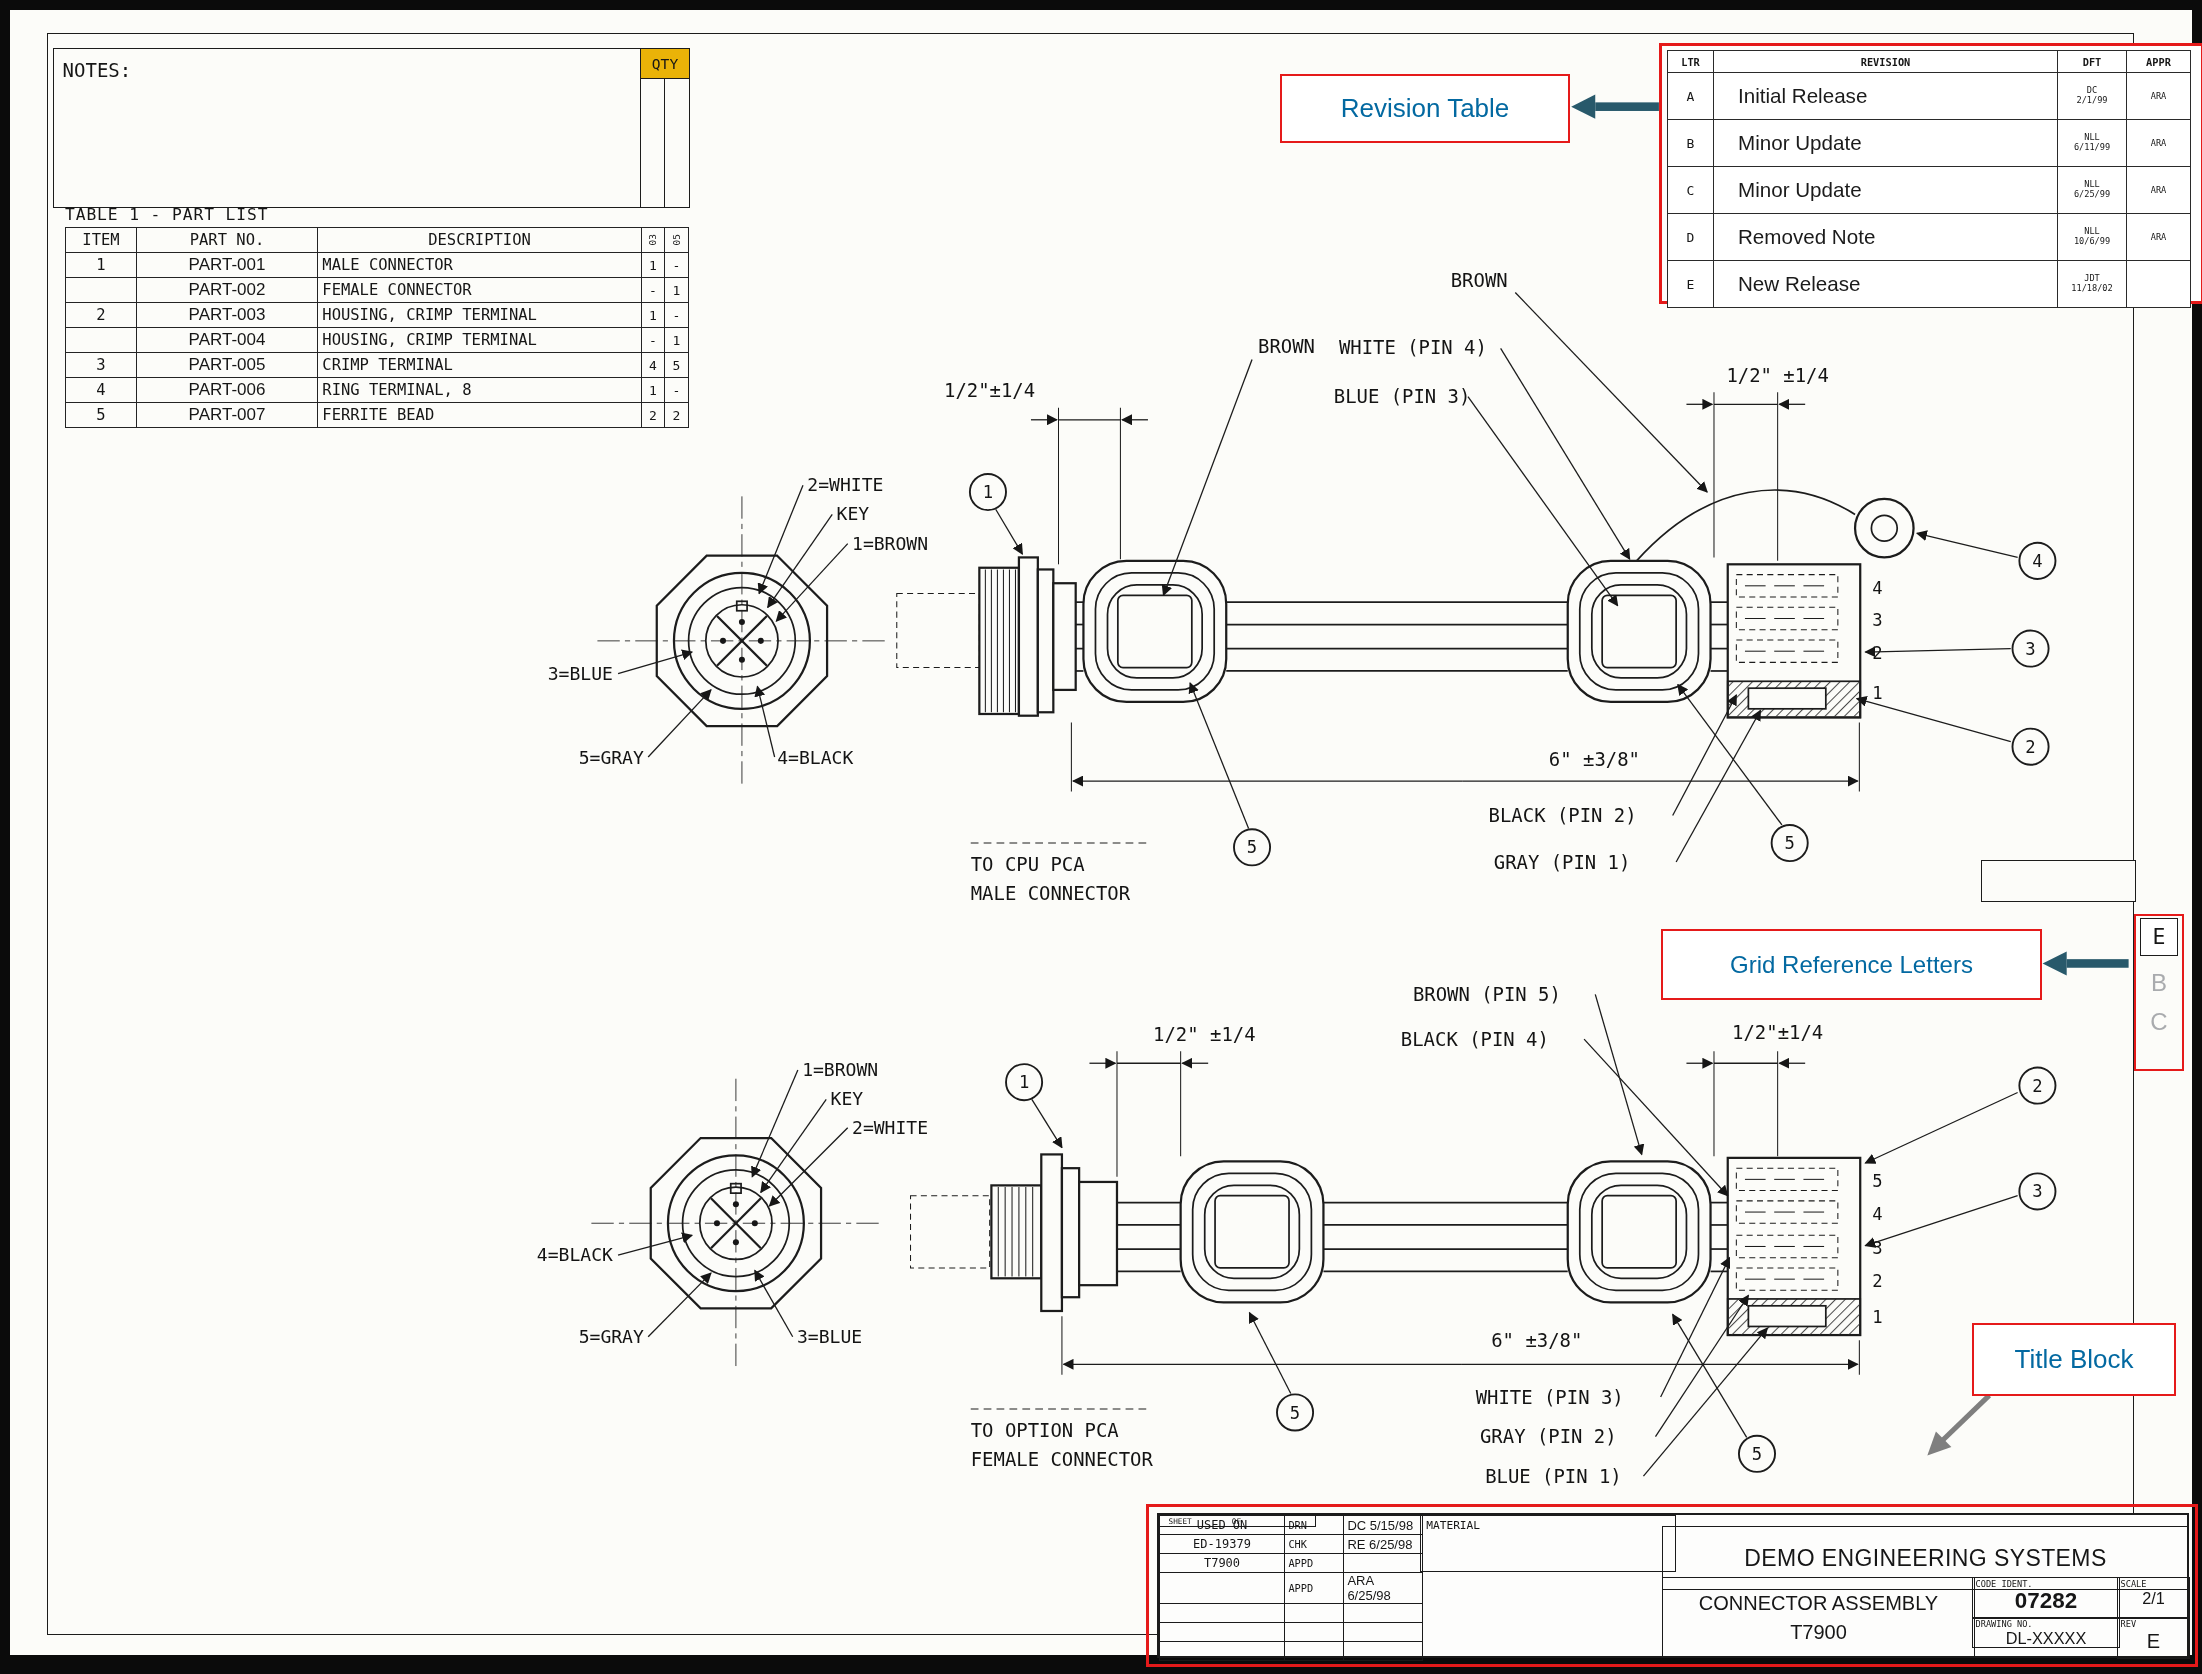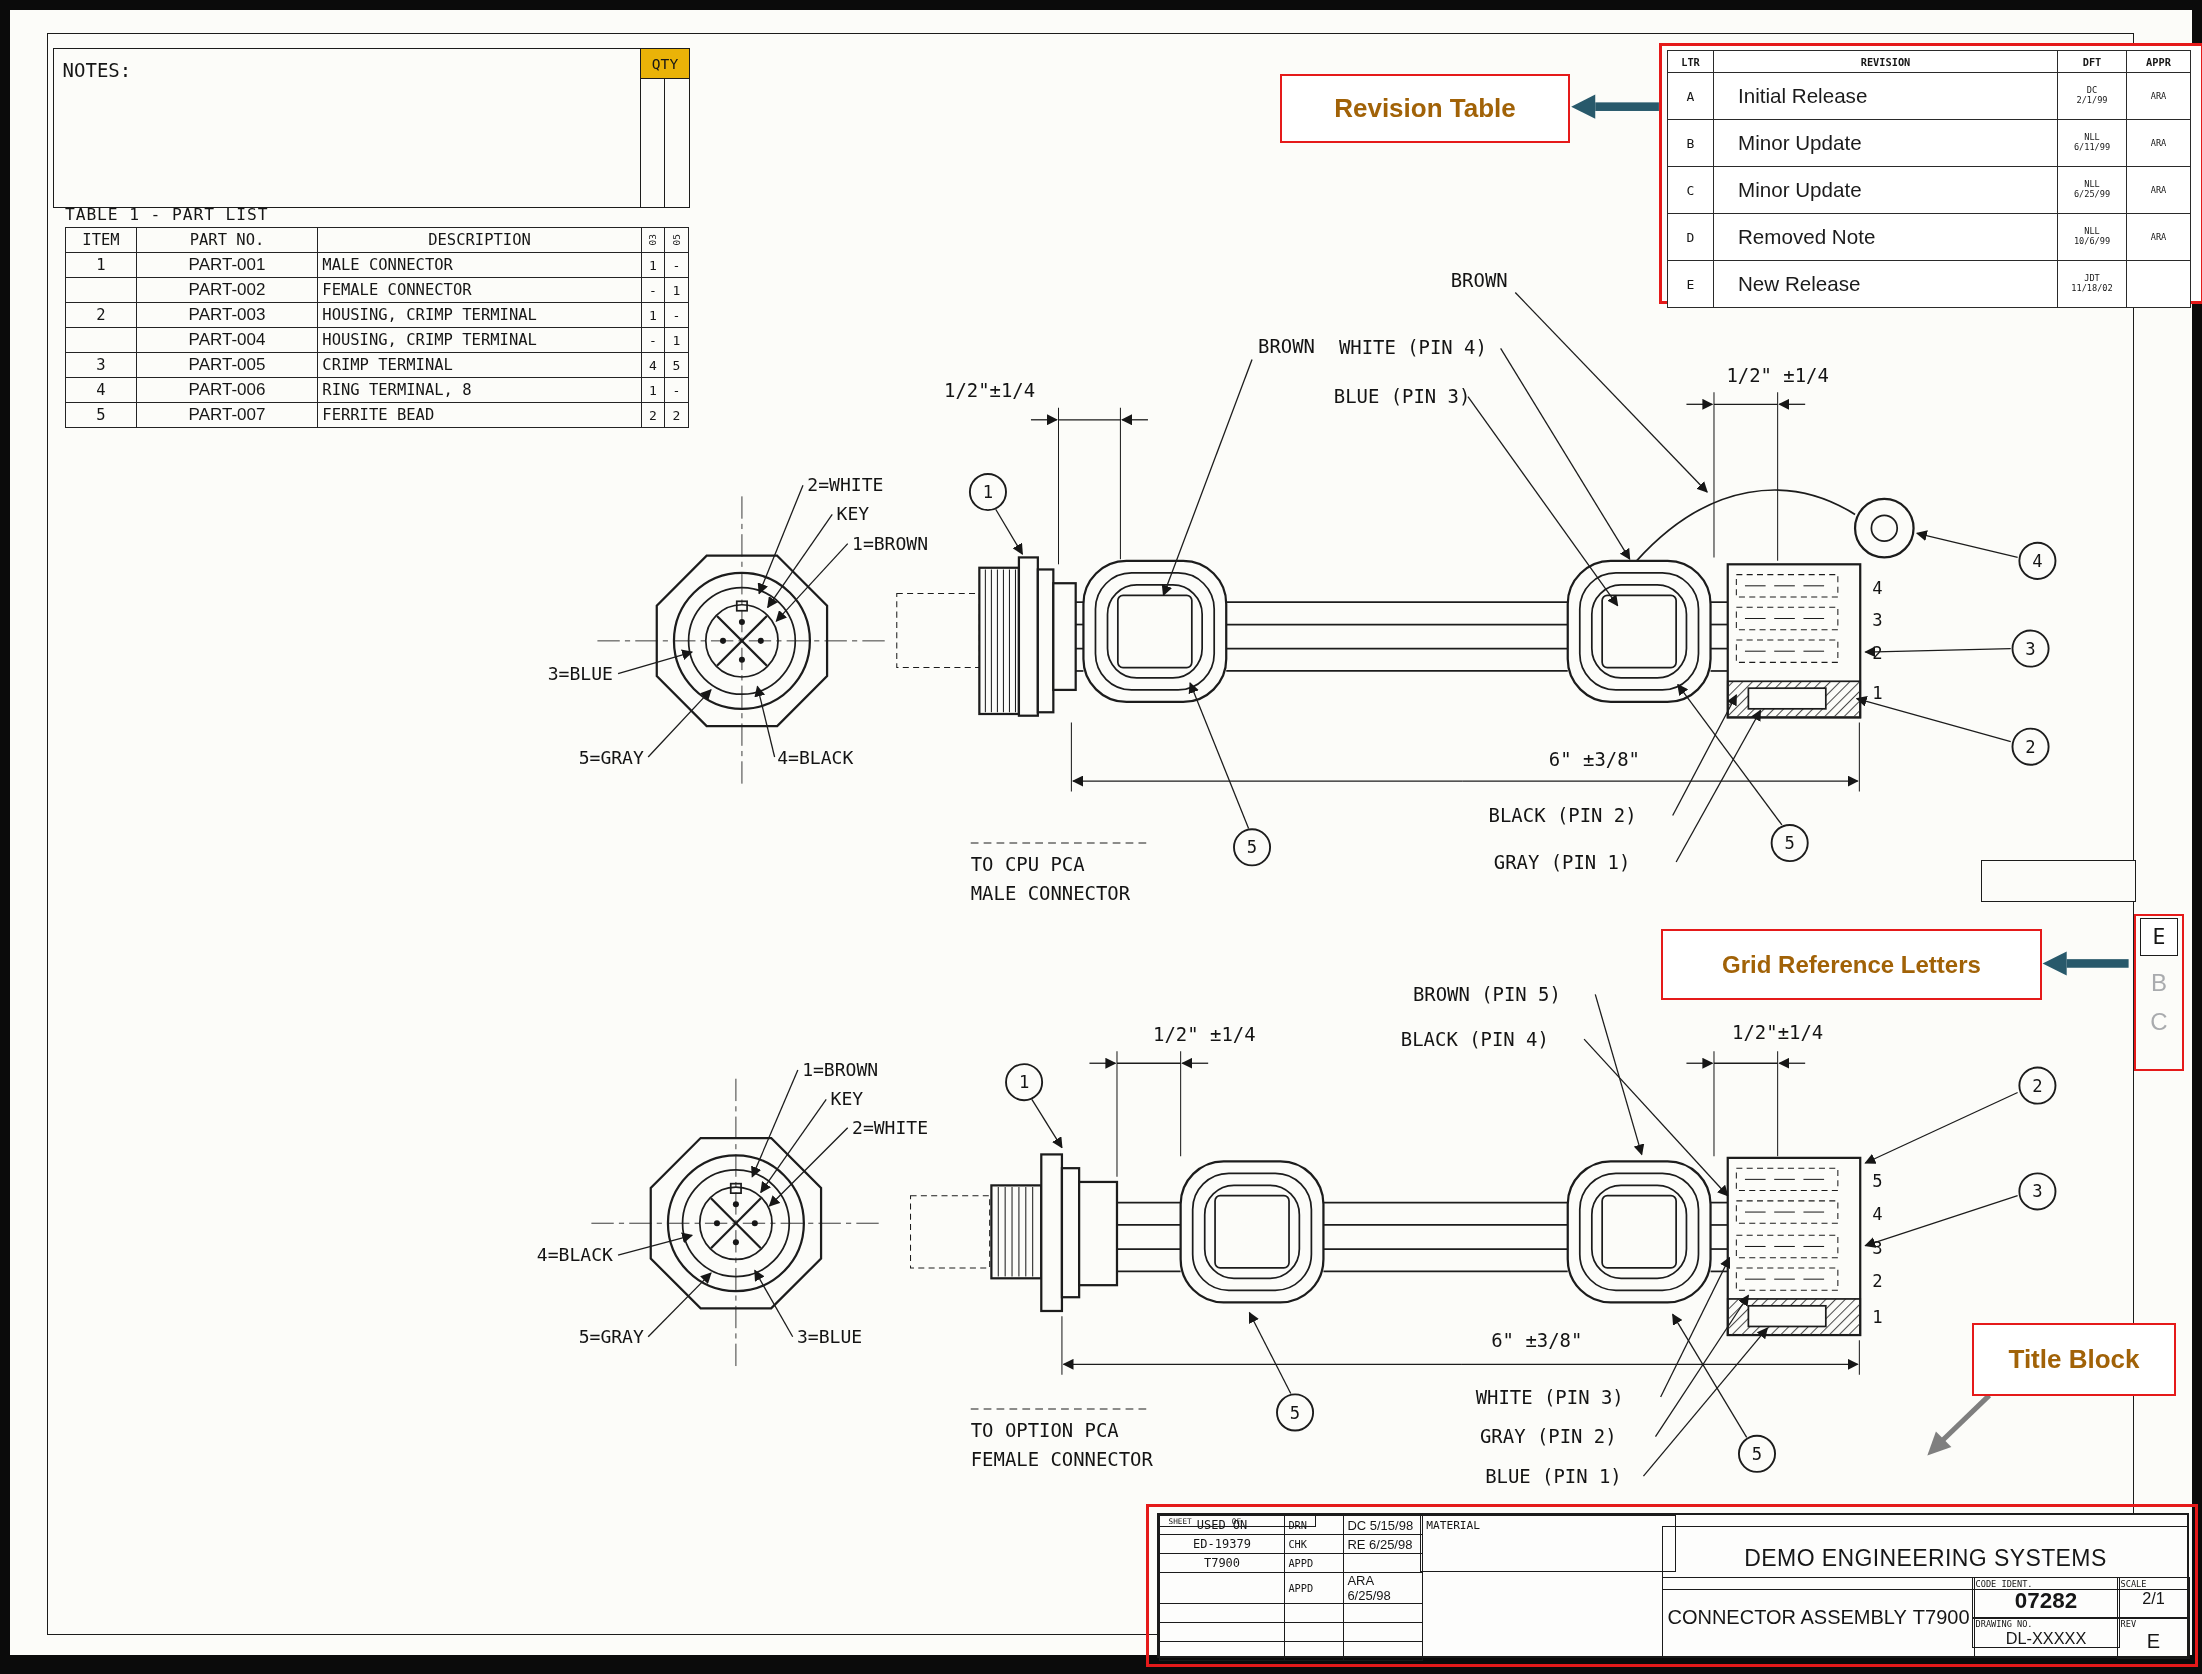--- a/index.html
+++ b/index.html
@@ -74,37 +74,37 @@
   .tb-left { position:absolute; left:0; top:0; width:262px; height:141px; border-collapse:collapse; table-layout:fixed; }
   .tb-left td { border:1.3px solid #1b1b1b; height:18px; padding:0 3.4px; overflow:hidden; }
   .c-uo  { text-align:center; font-size:12px; }
   .c-lbl { font-size:10.3px; }
   .c-val { font-family:"Liberation Sans", sans-serif; font-size:13px; }
   .tb-cell { position:absolute; border:1.3px solid #1b1b1b; overflow:hidden; }
   .tb-material { left:261px; top:0; width:244px; height:48px; font-size:11.2px; padding:3.4px 5.2px; }
   .tb-tol { left:261px; top:48px; width:244px; height:93px; font-size:9.5px; line-height:12px; white-space:pre; padding:2.6px 4.3px; }
   .tb-company { left:503px; top:11px; width:525px; height:62px; display:flex; align-items:center; justify-content:center;
                 font-family:"Liberation Sans", sans-serif; font-size:23px; letter-spacing:0.4px; }
-  .tb-assy { left:503px; top:62px; width:311px; height:79px; display:flex; flex-direction:row; align-items:center;
+  .tb-assy { left:503px; top:62px; width:311px; height:79px; display:flex; flex-direction:column; align-items:center;
              justify-content:center; gap:6px; font-family:"Liberation Sans", sans-serif; font-size:20px; }
   .tb-code { left:813px; top:62px; width:146px; height:40px; }
   .tb-scale{ left:958px; top:62px; width:71px; height:40px; }
   .tb-drw  { left:813px; top:102px; width:146px; height:29px; }
   .tb-sheet{ left:813px; top:131px; width:146px; height:10.3px; font-size:7.7px; display:flex; gap:40px;
              padding-left:8.6px; align-items:center; border:1.3px solid #1b1b1b; }
   .tb-rev  { left:958px; top:102px; width:71px; height:40px; }
   .tb-lbl { font-size:8.6px; padding:0.9px 2.6px; display:block; }
   .tb-val-big { text-align:center; font-family:"Liberation Sans", sans-serif; font-weight:700; font-size:22.4px; line-height:1; }
   .tb-val-med { text-align:center; font-family:"Liberation Sans", sans-serif; font-size:16.3px; line-height:1; }
   .tb-val-drw { text-align:center; font-family:"Liberation Sans", sans-serif; font-size:16.3px; line-height:1; }
   .tb-val-rev { text-align:center; font-family:"Liberation Sans", sans-serif; font-size:20px; line-height:1.1; }
 
   
   .callout { position:absolute; border:2.6px solid #e51a1a; background:#ffffff; display:flex; align-items:center;
-             justify-content:center; font-family:"Liberation Sans", sans-serif; font-weight:700; color:#a16207; }
+             justify-content:center; font-family:"Liberation Sans", sans-serif; font-weight:400; color:#0369a1; }
   .co-rev   { left:1280px; top:74px;  width:286px; height:65px; font-size:26px; }
   .co-grid  { left:1661px; top:929px; width:377px; height:67px; font-size:24px; }
   .co-title { left:1972px; top:1323px; width:200px; height:69px; font-size:26px;text-align:center; }
 </style>
 </head>
 <body>
 
 <div class="page">
   <div class="sheet"></div>
   <div class="border-rect"></div>

